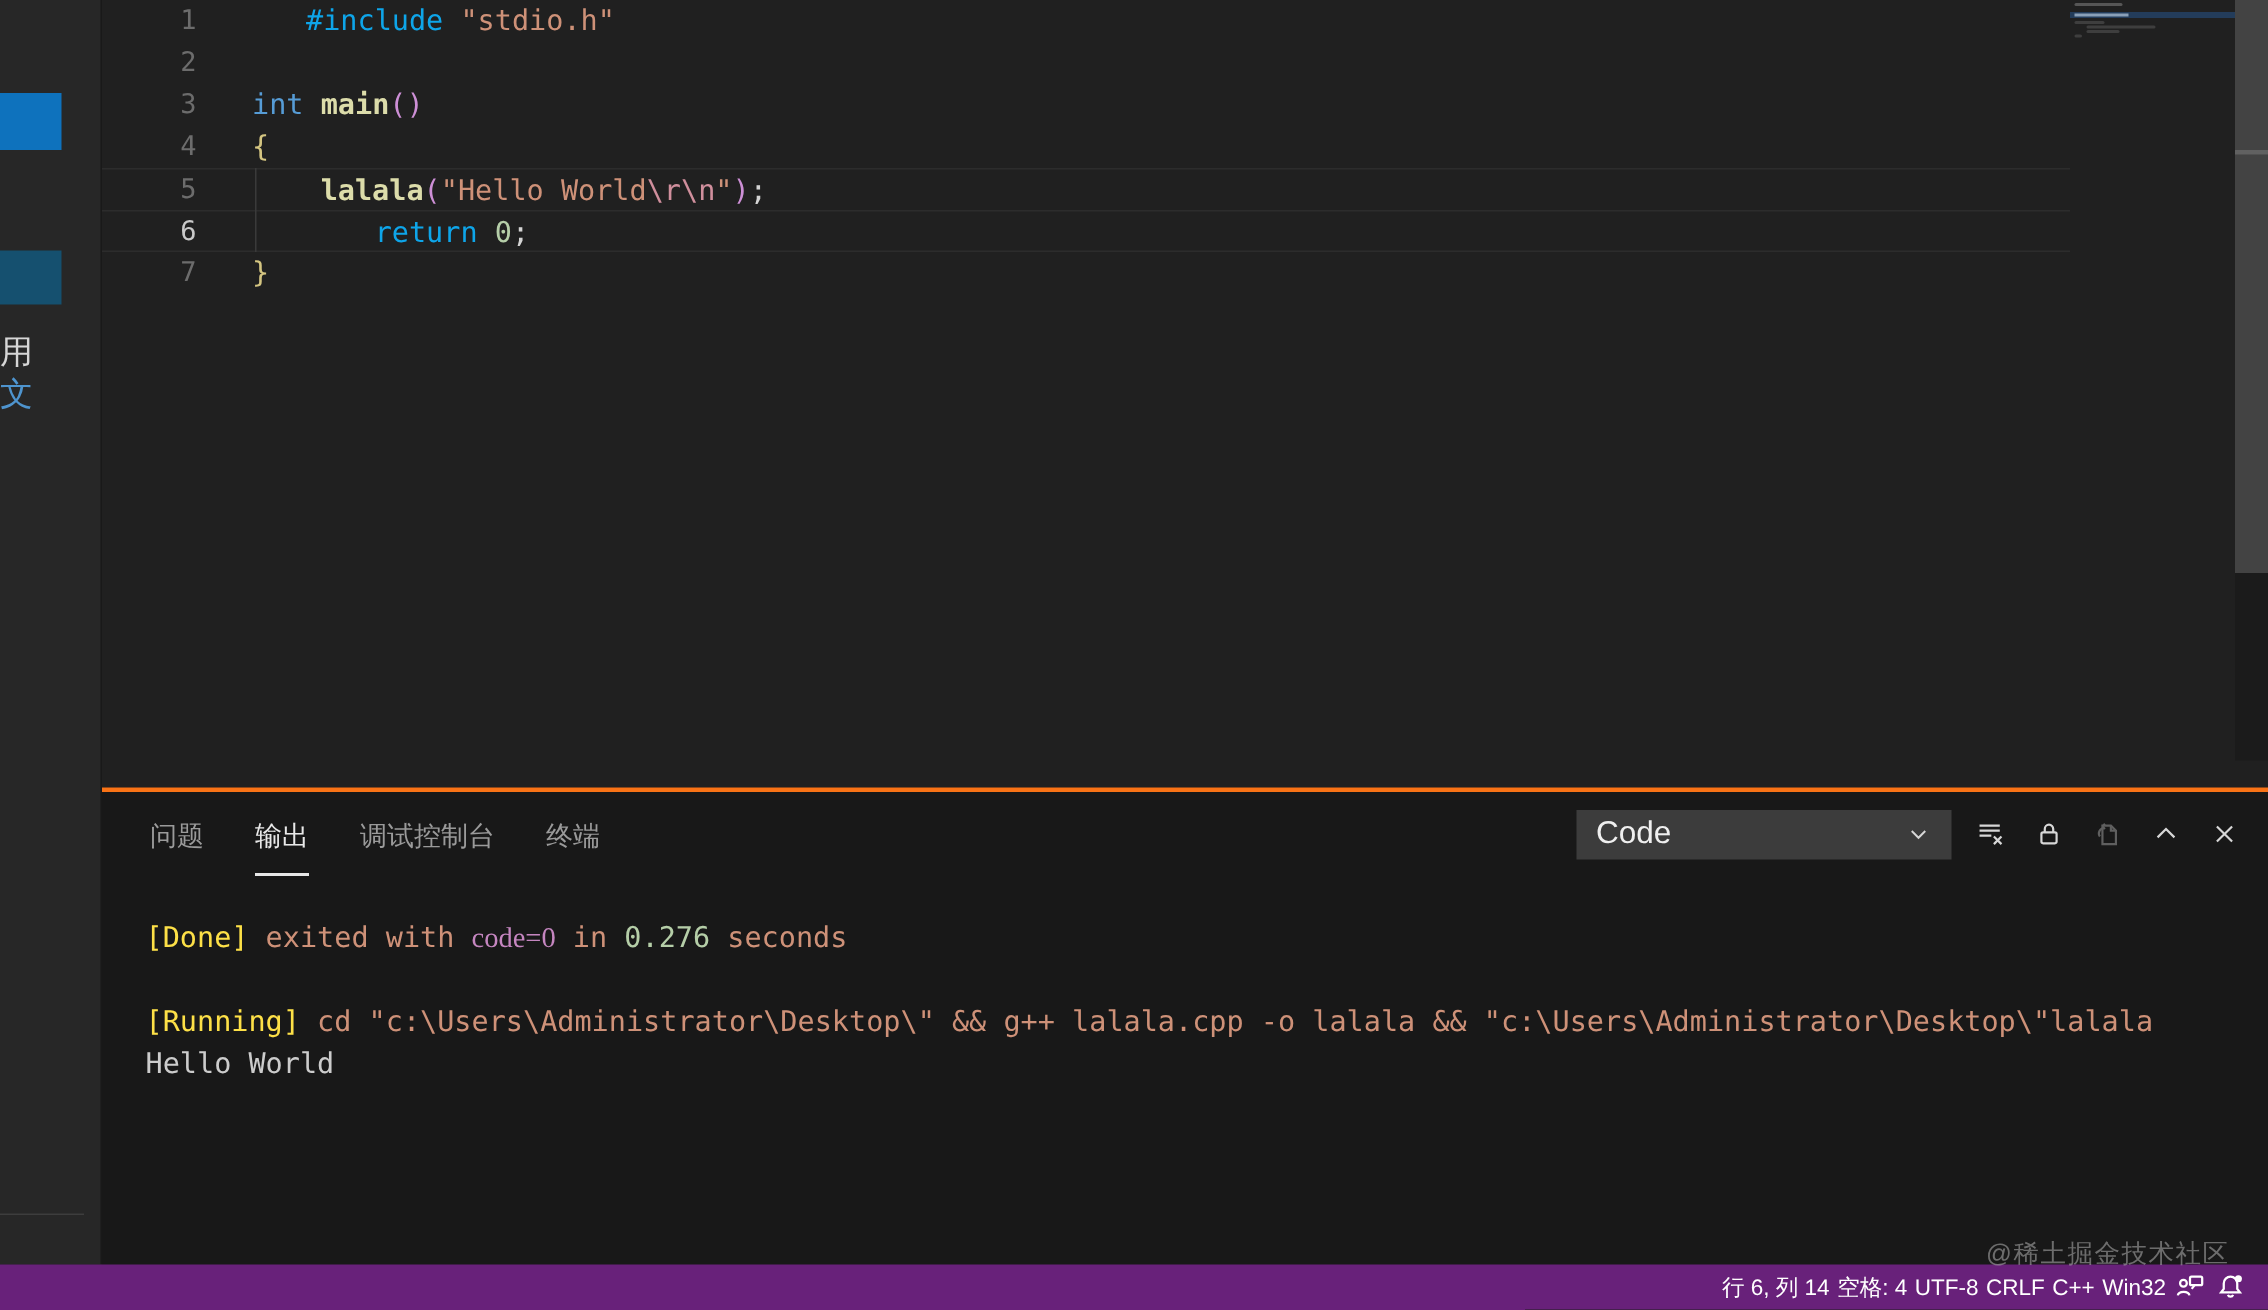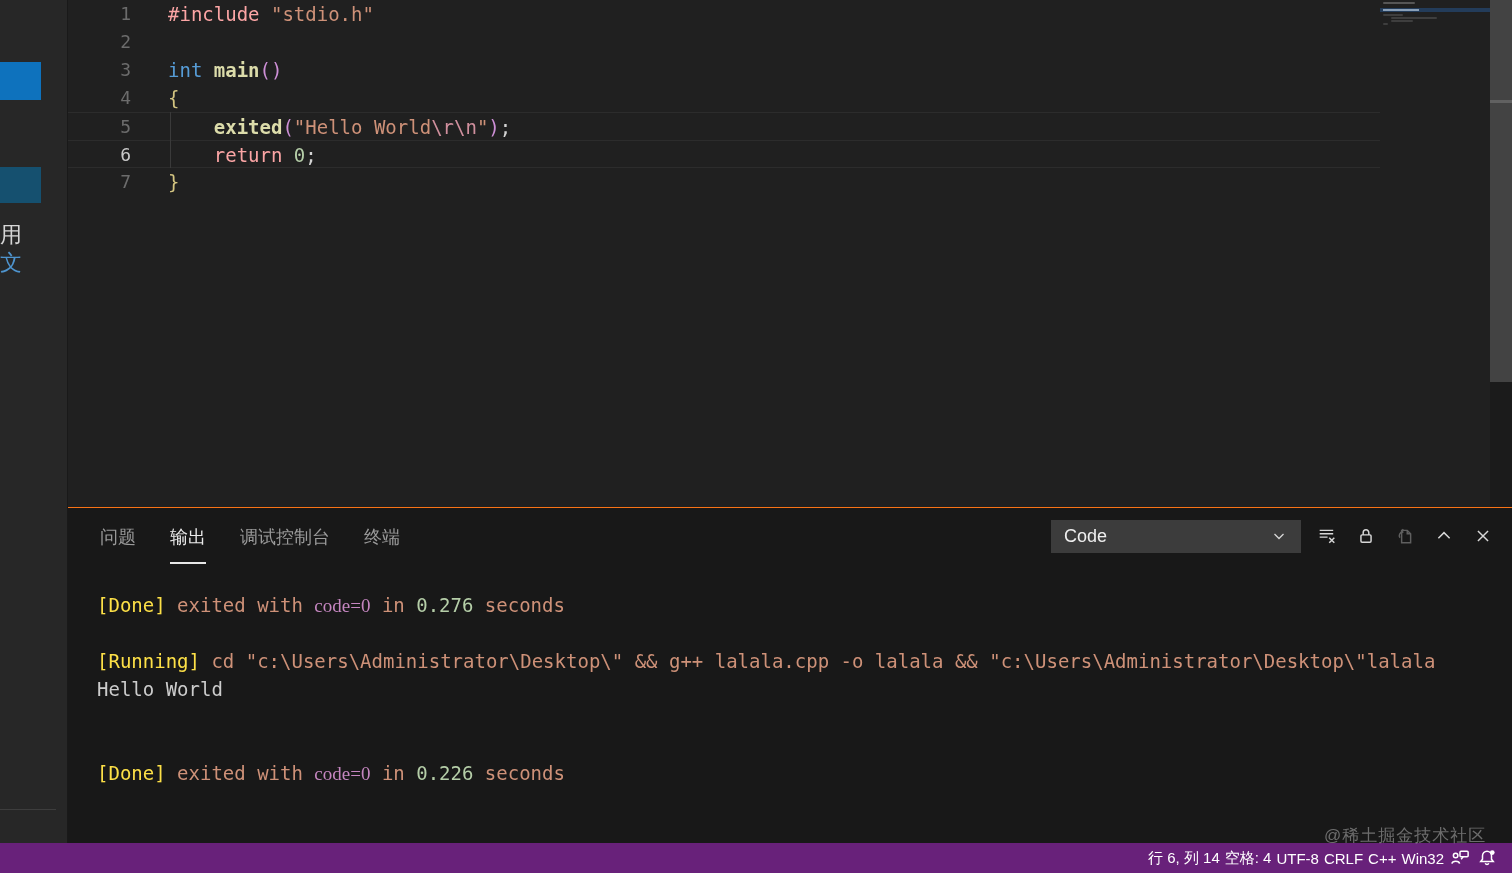--- a/index.html
+++ b/index.html
@@ -20,21 +20,21 @@
 
   
   #editor{position:absolute;left:68px;top:0;width:1444px;height:507px;background:#202020;}
   #editor-lines{position:absolute;left:0;top:0;}
   .eline{display:flex;height:28px;line-height:28px;font-size:19px;width:1312px;box-sizing:border-box;white-space:pre;}
   .eline .ln{width:63px;text-align:right;padding-right:37px;color:#6c6c6c;flex:none;font-size:18px;}
   .eline.numactive .ln{color:#c9c9c9;}
   .eline.hl-top{border-top:1px solid rgba(255,255,255,.055);}
   .eline.hl-bot{border-bottom:1px solid rgba(255,255,255,.055);}
   .code{white-space:pre;}
-  .tk-kw{color:#fca5a5;}
+  .tk-kw{color:#0ea5e9;margin-left:36px;}
   .tk-type{color:#569cd6;}
   .tk-fn{color:#dcdcaa;font-weight:bold;}
   .tk-str{color:#ce9178;}
   .tk-esc{color:#d08f9d;}
   .tk-num{color:#b5cea8;}
   .tk-punct{color:#d4d4d4;}
   .tk-paren{color:#cd8fd6;}
   .tk-brace{color:#d4c581;}
   .tk-pl{color:#d4d4d4;}
   #indent-guide{position:absolute;left:102px;top:112px;width:1px;height:56px;background:#3a3a3a;}
@@ -45,26 +45,26 @@
   .mm-band{position:absolute;left:0;top:8px;width:110px;height:4px;background:#233c5a;}
   .mm-band-dash{position:absolute;left:3px;top:9px;width:36px;height:2px;background:#8aa0b8;}
   .mm-faint{background:#3e3e3e;}
 
   
   #scrollbar{position:absolute;left:1422px;top:0;width:22px;height:507px;background:#1b1b1b;}
   .scroll-slider{position:absolute;left:0;top:0;width:22px;height:382px;background:#434343;}
   .scroll-band{position:absolute;left:0;top:100px;width:22px;height:3px;background:#616161;}
 
   
-  #panel{position:absolute;left:68px;top:507px;width:1444px;height:336px;background:#181818;border-top:1px solid #f97316;box-sizing:border-box;}
+  #panel{position:absolute;left:68px;top:525px;width:1444px;height:336px;background:#181818;border-top:3px solid #f97316;box-sizing:border-box;}
   #panel-tabs{position:absolute;left:32px;top:0;height:56px;display:flex;gap:34px;align-items:center;}
   .tab{font-size:18px;color:#9a9a9a;cursor:pointer;height:56px;display:flex;align-items:center;box-sizing:border-box;padding-top:2px;}
   .tab.active{color:#e9e9e9;border-bottom:2px solid #e7e7e7;padding-top:4px;}
   #panel-actions{position:absolute;right:16px;top:0;height:56px;display:flex;align-items:center;gap:13px;}
-  #channel-dropdown{width:250px;height:33px;background:#3c3c3c;color:#efefef;font-size:18px;display:flex;align-items:center;justify-content:space-between;padding:0 9px 0 13px;box-sizing:border-box;cursor:pointer;}
+  #channel-dropdown{width:250px;height:33px;background:#3c3c3c;color:#efefef;font-size:21px;display:flex;align-items:center;justify-content:space-between;padding:0 9px 0 13px;box-sizing:border-box;cursor:pointer;}
   .pic{width:26px;height:26px;display:flex;align-items:center;justify-content:center;cursor:pointer;}
   .pic svg{stroke:#d7d7d7;fill:none;stroke-width:1.3;}
   .pic.dim svg{stroke:#5f5f5f;}
   #output{position:absolute;left:0;top:56px;padding:27px 0 0 29px;font-size:19px;line-height:28px;}
   .out-line{height:28px;white-space:pre;}
   .oc-info{color:#fde047;}
   .oc-cmd{color:#ce9178;margin-top:28px;}
   .oc-kw{color:#c586c0;font-family:Liberation Serif, serif;}
   .oc-num{color:#b5cea8;}
   .oc-pl{color:#cccccc;}
@@ -88,21 +88,21 @@
   <div class="sb-t2">文</div>
   <div class="sb-div"></div>
 </div>
 
 <div id="editor">
   <div id="editor-lines">
       <div class="eline"><span class="ln mono">1</span><span class="code mono"><span class="tk-kw">#include</span><span class="tk-pl"> </span><span class="tk-str">"stdio.h"</span></span></div>
       <div class="eline"><span class="ln mono">2</span><span class="code mono"></span></div>
       <div class="eline"><span class="ln mono">3</span><span class="code mono"><span class="tk-type">int</span><span class="tk-pl"> </span><span class="tk-fn">main</span><span class="tk-paren">()</span></span></div>
       <div class="eline"><span class="ln mono">4</span><span class="code mono"><span class="tk-brace">{</span></span></div>
-      <div class="eline hl-top"><span class="ln mono">5</span><span class="code mono"><span class="tk-pl">    </span><span class="tk-fn">exited</span><span class="tk-paren">(</span><span class="tk-str">"Hello World</span><span class="tk-esc">\r\n</span><span class="tk-str">"</span><span class="tk-paren">)</span><span class="tk-punct">;</span></span></div>
+      <div class="eline hl-top"><span class="ln mono">5</span><span class="code mono"><span class="tk-pl">    </span><span class="tk-fn">lalala</span><span class="tk-paren">(</span><span class="tk-str">"Hello World</span><span class="tk-esc">\r\n</span><span class="tk-str">"</span><span class="tk-paren">)</span><span class="tk-punct">;</span></span></div>
       <div class="eline hl-top hl-bot numactive"><span class="ln mono">6</span><span class="code mono"><span class="tk-pl">    </span><span class="tk-kw">return</span><span class="tk-pl"> </span><span class="tk-num">0</span><span class="tk-punct">;</span></span></div>
       <div class="eline"><span class="ln mono">7</span><span class="code mono"><span class="tk-brace">}</span></span></div>
     </div>
   <div id="indent-guide"></div>
 
   <div id="minimap">
     <div class="mm-dash" style="left:3px;top:2px;width:32px;"></div>
     <div class="mm-band"></div>
     <div class="mm-band-dash"></div>
     <div class="mm-dash mm-faint" style="left:3px;top:14px;width:20px;"></div>
@@ -166,21 +166,20 @@
     </span>
   </div>
 
   <div id="output" class="mono">
       <div class="out-line"><span class="oc-info">[Done]</span><span class="oc-cmd"> exited with </span><span class="oc-kw">code=0</span><span class="oc-cmd"> in </span><span class="oc-num">0.276</span><span class="oc-cmd"> seconds</span></div>
       <div class="out-line">&nbsp;</div>
       <div class="out-line"><span class="oc-info">[Running]</span><span class="oc-cmd"> cd "c:\Users\Administrator\Desktop\" &amp;&amp; g++ lalala.cpp -o lalala &amp;&amp; "c:\Users\Administrator\Desktop\"lalala</span></div>
       <div class="out-line"><span class="oc-pl">Hello World</span></div>
       <div class="out-line">&nbsp;</div>
       <div class="out-line">&nbsp;</div>
-      <div class="out-line"><span class="oc-info">[Done]</span><span class="oc-cmd"> exited with </span><span class="oc-kw">code=0</span><span class="oc-cmd"> in </span><span class="oc-num">0.226</span><span class="oc-cmd"> seconds</span></div>
     </div>
 </div>
 
 <div id="watermark">@稀土掘金技术社区</div>
 
 <div id="statusbar">
 
   <span class="st-item">行 6, 列 14</span>
     <span class="st-item">空格: 4</span>
     <span class="st-item">UTF-8</span>

